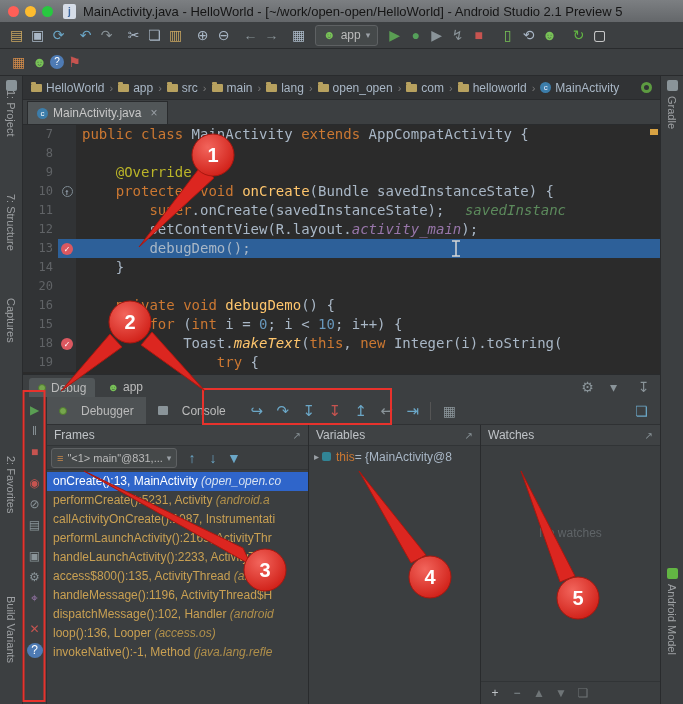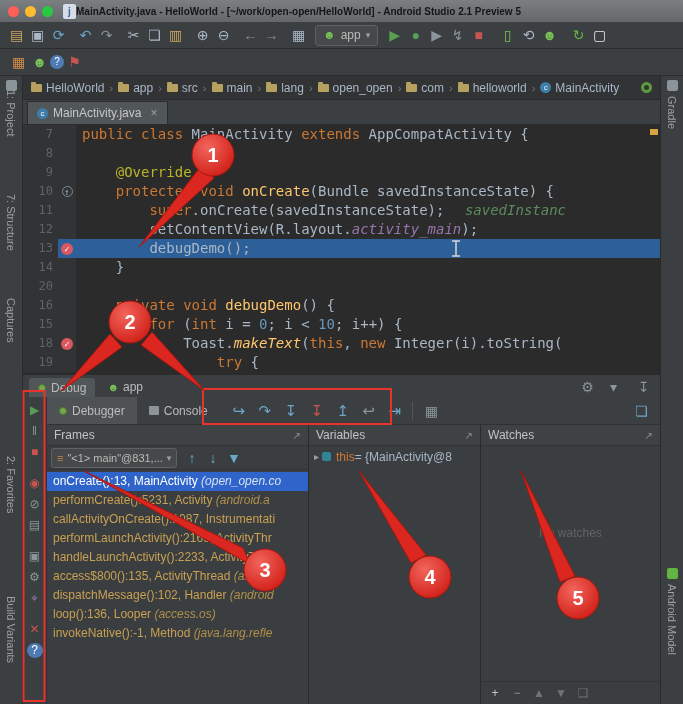--- a/index.html
+++ b/index.html
@@ -5,21 +5,21 @@
   html,body{margin:0;padding:0;background:#1e1e1e;}
   .app{position:relative;width:683px;height:704px;background:#2b2b2b;overflow:hidden;
        font-family:"Liberation Sans",sans-serif;color:#a9b7c6;}
   
   .titlebar{height:22px;background:linear-gradient(#7c7f82,#64676a);display:flex;align-items:center;
             padding:0 8px;box-sizing:border-box;}
   .tl{width:11px;height:11px;border-radius:50%;margin-right:6px;flex:none;}
   .tl-red{background:#ff5f57;}.tl-yellow{background:#febc2e;}.tl-green{background:#28c840;}
   .doc-icon{width:13px;height:15px;background:#d6dde8;color:#3a66a0;font-size:10px;font-weight:bold;
             border-radius:2px;display:flex;align-items:center;justify-content:center;margin-left:4px;flex:none;}
-  .wtitle{font-size:10px;color:#151515;font-weight:700;margin-left:0;white-space:nowrap;
+  .wtitle{font-size:13px;color:#151515;font-weight:400;margin-left:7px;white-space:nowrap;
           overflow:hidden;text-overflow:ellipsis;}
   
   .toolbar{height:27px;background:#3c3f41;border-bottom:1px solid #292b2d;display:flex;align-items:center;
            padding:0 6px;box-sizing:border-box;}
   .iconstrip{display:inline-flex;align-items:center;}
   .ticon{display:inline-block;min-width:21px;text-align:center;font-size:14px;line-height:1;cursor:default;}
   .circled{background:#4e7bb4;color:#fff !important;border-radius:50%;width:14px;height:14px;line-height:14px;
            font-size:10px;min-width:14px;}
   .run-config{display:inline-flex;align-items:center;background:#45494a;border:1px solid #5e6163;border-radius:3px;
               height:19px;padding:0 7px;gap:5px;color:#bbb;font-size:12px;margin:0 6px;}
@@ -79,21 +79,21 @@
   .bugdot{width:8px;height:8px;border-radius:50%;background:#76a64d;border:1px solid #4e7a2e;box-sizing:border-box;}
   .dbg-app{display:inline-flex;gap:4px;align-items:center;color:#bbb;font-size:12px;margin-left:12px;margin-bottom:3px;}
   .dh-right{margin-left:auto;display:inline-flex;gap:5px;align-items:center;color:#8a9499;margin-bottom:3px;}
   .debug-main{flex:1;display:flex;min-height:0;}
   .dbg-col{width:24px;background:#3c3f41;border-right:1px solid #2f3133;display:flex;flex-direction:column;
            align-items:center;padding-top:6px;gap:6px;flex:none;box-sizing:border-box;}
   .dbg-col .ticon{min-width:16px;font-size:12px;height:15px;line-height:15px;}
   .debug-right{flex:1;display:flex;flex-direction:column;min-width:0;}
   .debug-toolbar{height:28px;display:flex;align-items:center;background:#3c3f41;border-bottom:1px solid #2f3133;
                  flex:none;box-sizing:border-box;}
-  .dtab{display:inline-flex;align-items:center;gap:5px;padding:0 12px;height:100%;font-size:12px;color:#bbb;}
+  .dtab{display:inline-flex;align-items:center;gap:14px;padding:0 12px;height:100%;font-size:12px;color:#bbb;}
   .dtab.active{background:#4e5254;}
   .consicon{width:10px;height:9px;background:#8a9499;border-radius:1px;display:inline-block;}
   .steps{margin-left:6px;}
   .steps .ticon{min-width:26px;font-size:15px;}
   .vsep{width:1px;height:18px;background:#555;margin:0 4px;display:inline-block;}
   .iconstrip.right{margin-left:auto;margin-right:8px;}
   .debug-content{flex:1;display:flex;min-height:0;font-size:12px;}
   .panel{display:flex;flex-direction:column;min-width:0;background:#3b3e40;border-right:1px solid #292b2d;box-sizing:border-box;}
   .panel.frames{width:262px;flex:none;}
   .panel.vars{width:172px;flex:none;}
@@ -408,20 +408,21 @@
                       <span class="ticon" style="color: rgb(107, 167, 199);">▼</span>
                     </span>
                 </div>
                 <div class="frames-list" id="framesList">
                     <div class="frow sel"><span>onCreate():13, MainActivity </span><span class="fpkg">(open_open.co</span></div>
                     <div class="frow"><span>performCreate():5231, Activity </span><span class="fpkg">(android.a</span></div>
                     <div class="frow"><span>callActivityOnCreate():1087, Instrumentati</span><span class="fpkg"></span></div>
                     <div class="frow"><span>performLaunchActivity():2169, ActivityThr</span><span class="fpkg"></span></div>
                     <div class="frow"><span>handleLaunchActivity():2233, ActivityT</span><span class="fpkg"></span></div>
                     <div class="frow"><span>access$800():135, ActivityThread </span><span class="fpkg">(and</span></div>
+                    <div class="frow"><span>handleMessage():1196, ActivityThread$H</span><span class="fpkg"></span></div>
                     <div class="frow"><span>dispatchMessage():102, Handler </span><span class="fpkg">(android</span></div>
                     <div class="frow"><span>loop():136, Looper </span><span class="fpkg">(access.os)</span></div>
                     <div class="frow"><span>invokeNative():-1, Method </span><span class="fpkg">(java.lang.refle</span></div>
                   </div>
               </div>
 
               <div class="panel vars">
                 <div class="panel-header">
                   <span>Variables</span>
                   <span class="phicon">↗</span>

